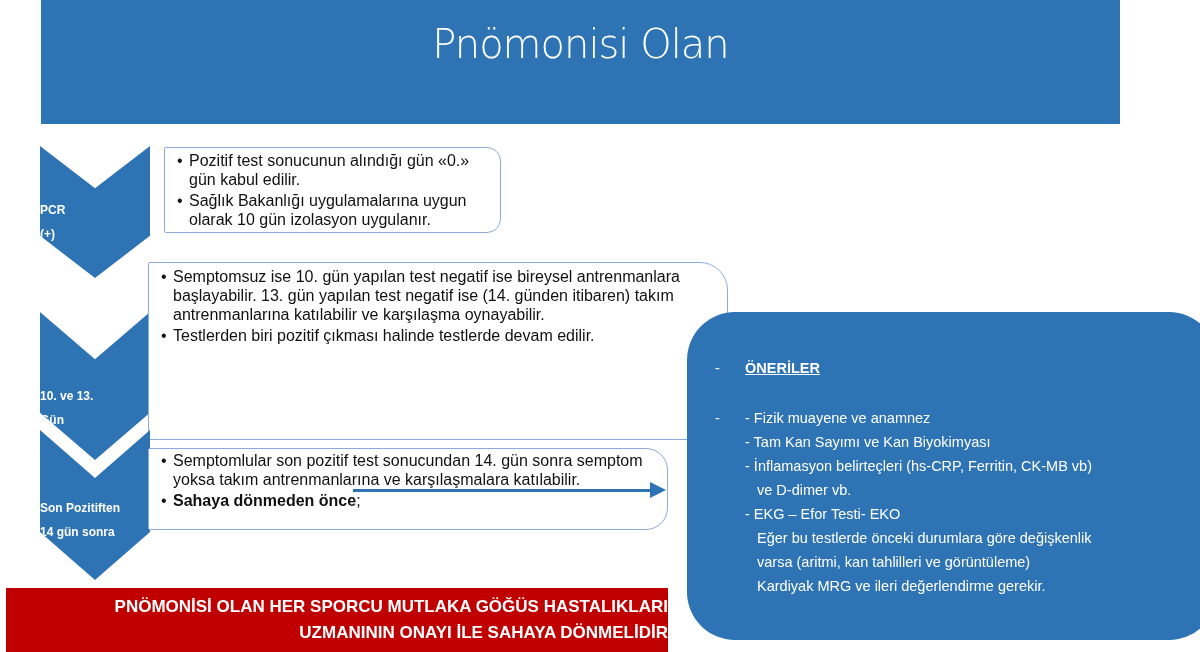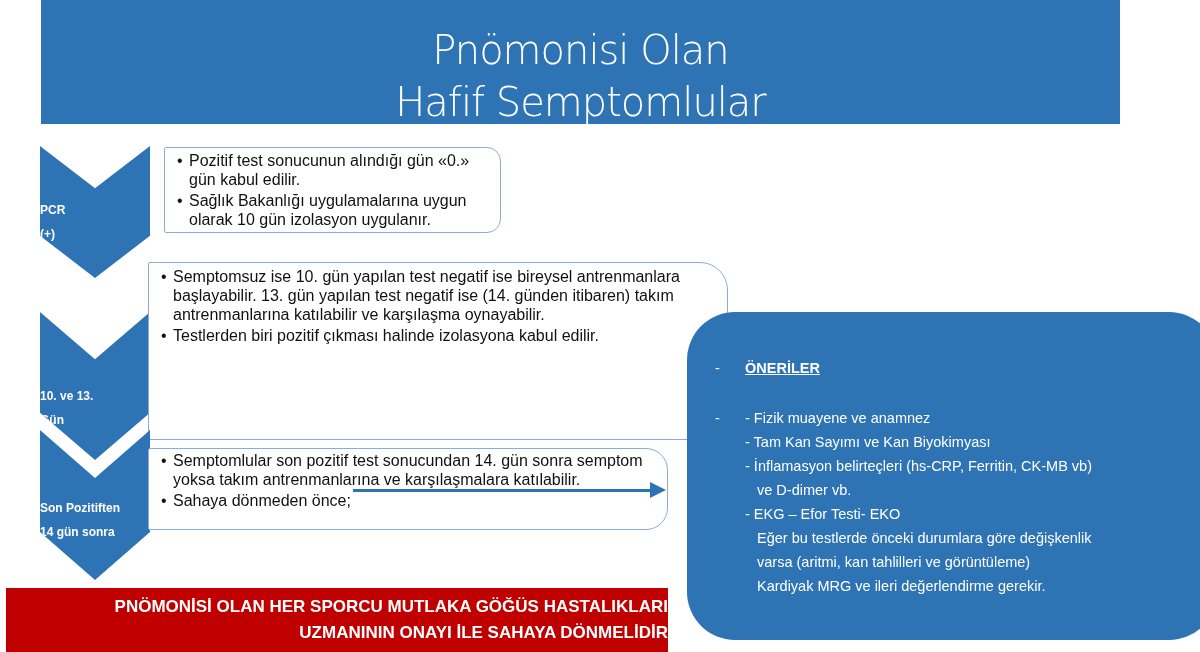--- a/index.html
+++ b/index.html
@@ -7,21 +7,21 @@
       width: 1200px; height: 652px; position: relative; overflow: hidden;
       background: #ffffff;
       font-family: "Liberation Sans", "DejaVu Sans", sans-serif;
     }
     .title-bar {
       position: absolute; left: 41px; top: 0; width: 1079px; height: 124px;
       background: #2e74b5;
       color: #fff; text-align: center;
       font-family: "DejaVu Sans", sans-serif;
       font-size: 40px; line-height: 52px;
-      padding-top: 24px; box-sizing: border-box;
+      padding-top: 18px; box-sizing: border-box;
       letter-spacing: -1px;
     }
     .title-bar div { font-weight: 300; }
 
     .chevron {
       position: absolute; left: 40px; width: 110px;
       background: #2e74b5;
       clip-path: polygon(0 0, 50% 32%, 100% 0, 100% 68%, 50% 100%, 0 68%);
       color: #fff; font-weight: bold; font-size: 12px; text-align: center;
       display: flex; flex-direction: column; justify-content: center; align-items: flex-start;
@@ -38,21 +38,21 @@
       font-size: 16px; line-height: 19px; color: #111;
     }
     .box ul { margin: 0; padding: 0 0 0 20px; list-style: none; }
     .box li { position: relative; margin-bottom: 2px; }
     .box li::before {
       content: "•"; position: absolute; left: -12px; top: 0;
     }
     .box-1 { left: 164px; top: 147px; width: 337px; height: 86px; border-radius: 2px 14px 14px 2px; padding: 3px 6px 0 4px; }
     .box-2 { left: 148px; top: 262px; width: 580px; height: 178px; border-radius: 2px 28px 28px 2px; padding: 4px 6px 0 4px; }
     .box-3 { left: 148px; top: 448px; width: 520px; height: 82px; border-radius: 2px 22px 22px 2px; padding: 2px 6px 0 4px; }
-    .bold { font-weight: normal; }
+    .bold { font-weight: bold; }
 
     .arrow-line {
       position: absolute; left: 353px; top: 489px; width: 300px; height: 3px; background: #2e74b5;
     }
     .arrow-head {
       position: absolute; left: 650px; top: 482px; width: 0; height: 0;
       border-top: 8px solid transparent; border-bottom: 8px solid transparent;
       border-left: 16px solid #2e74b5;
     }
 
@@ -75,42 +75,41 @@
     .rec-heading { font-weight: bold; text-decoration: underline; }
     .rec-items { margin-top: 26px; }
     .rec-list { display: flex; flex-direction: column; justify-content: space-between; }
     .indent { padding-left: 12px; }
   </style>
 </head>
 <body>
 
 <div class="title-bar">
   <div>Pnömonisi Olan</div>
-  <div>Hafif Semptomlular</div>
 </div>
 
 <div class="chevron chev-1">
   <span>PCR</span>
   <span>(+)</span>
 </div>
 <div class="box box-1">
   <ul>
     <li>Pozitif test sonucunun alındığı gün «0.» gün kabul edilir.</li>
     <li>Sağlık Bakanlığı uygulamalarına uygun olarak 10 gün izolasyon uygulanır.</li>
   </ul>
 </div>
 
 <div class="chevron chev-2">
   <span>10. ve 13.</span>
   <span>Gün</span>
 </div>
 <div class="box box-2">
   <ul>
     <li>Semptomsuz ise 10. gün yapılan test negatif ise bireysel antrenmanlara başlayabilir.  13. gün yapılan test negatif ise (14. günden itibaren) takım antrenmanlarına katılabilir ve karşılaşma oynayabilir.</li>
-    <li>Testlerden biri pozitif çıkması halinde izolasyona kabul edilir.</li>
+    <li>Testlerden biri pozitif çıkması halinde testlerde devam edilir.</li>
   </ul>
 </div>
 
 <div class="chevron chev-3">
   <span>Son Pozitiften</span>
   <span>14 gün sonra</span>
 </div>
 <div class="box box-3">
   <ul>
     <li>Semptomlular son pozitif test sonucundan 14. gün sonra semptom yoksa takım antrenmanlarına  ve karşılaşmalara katılabilir.</li>

